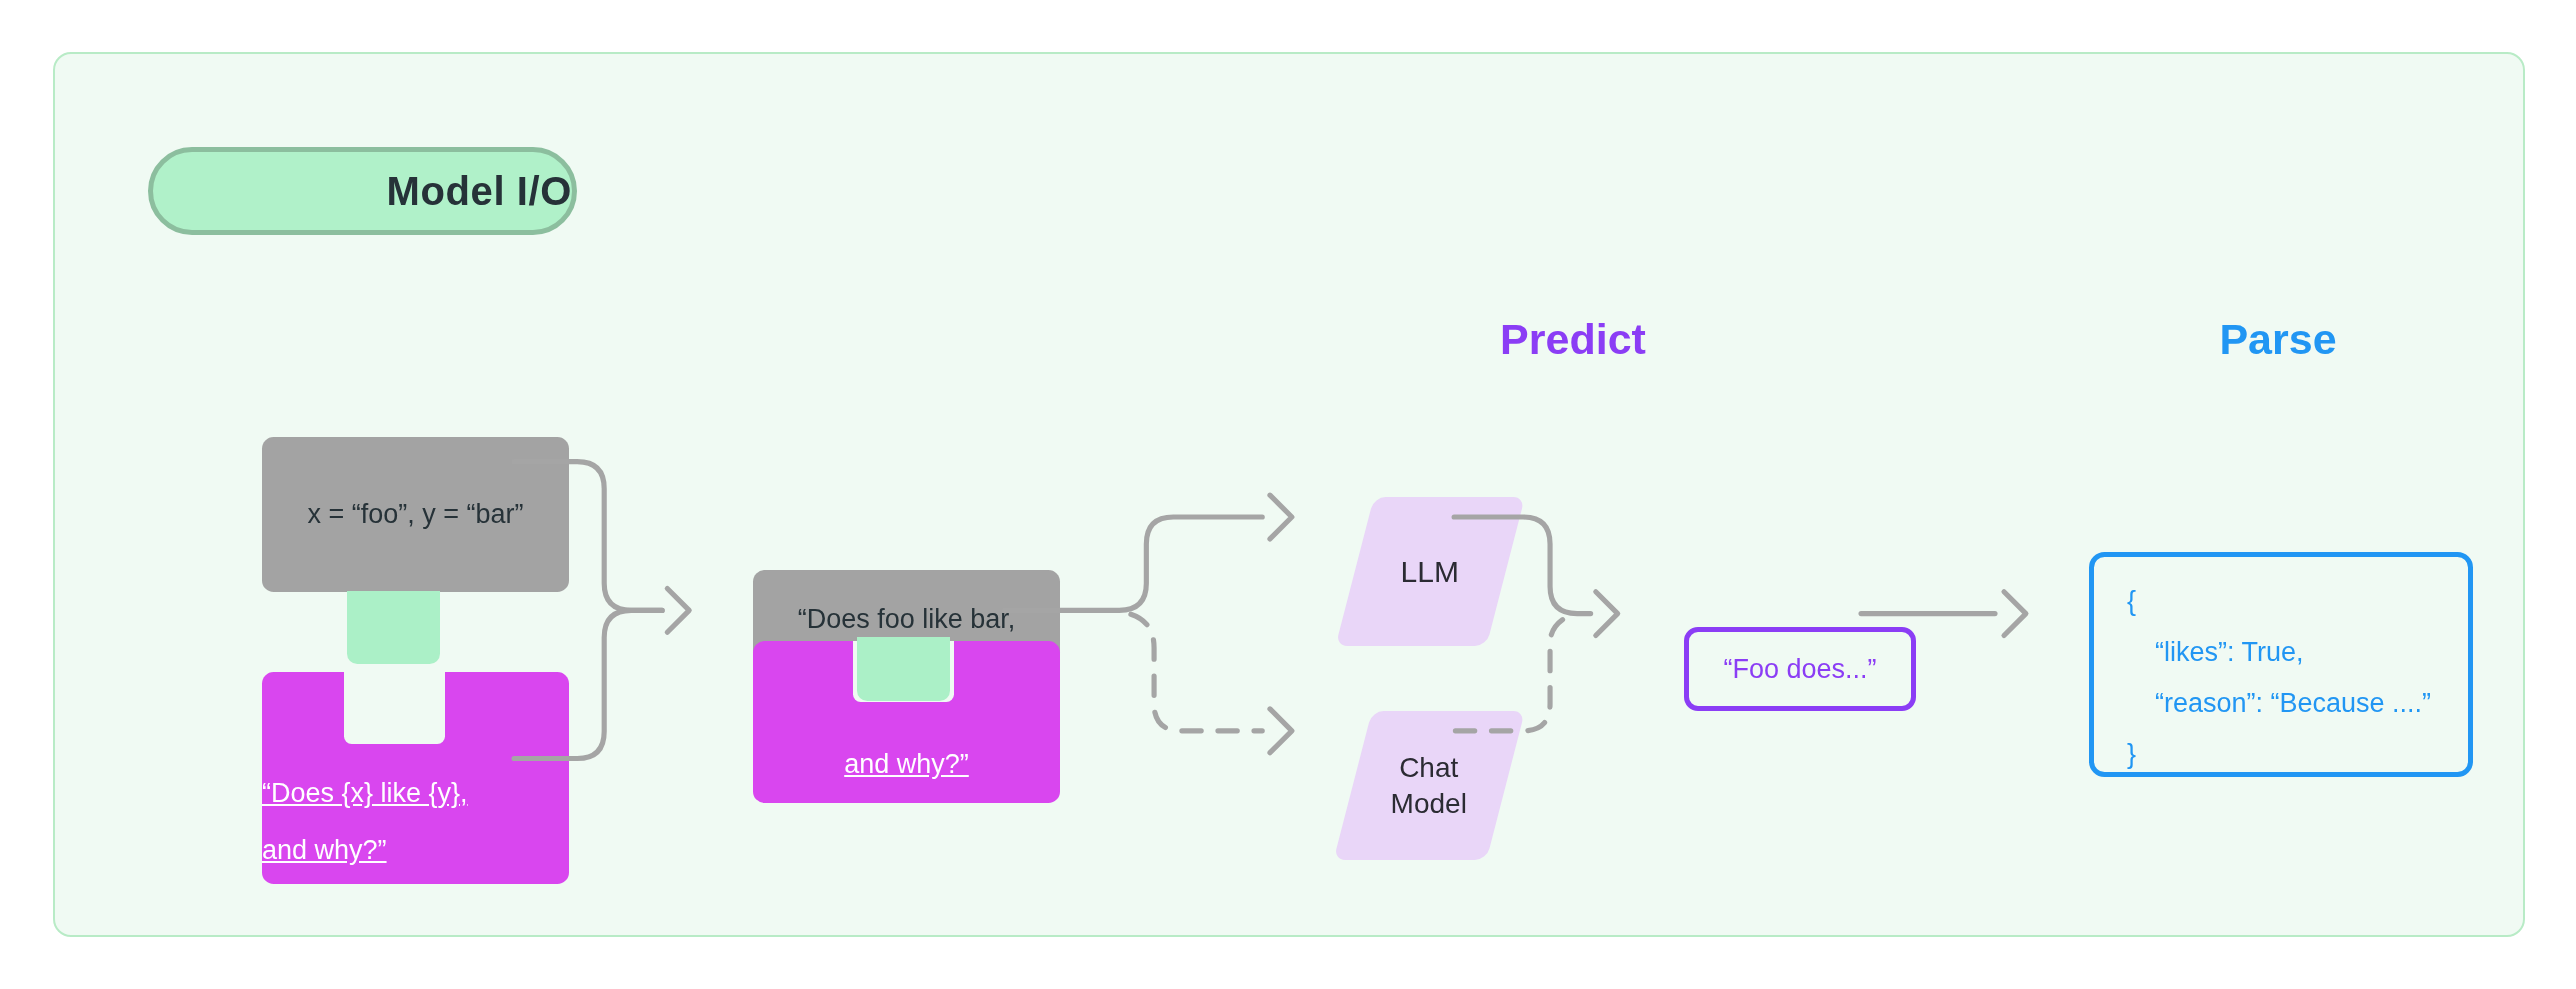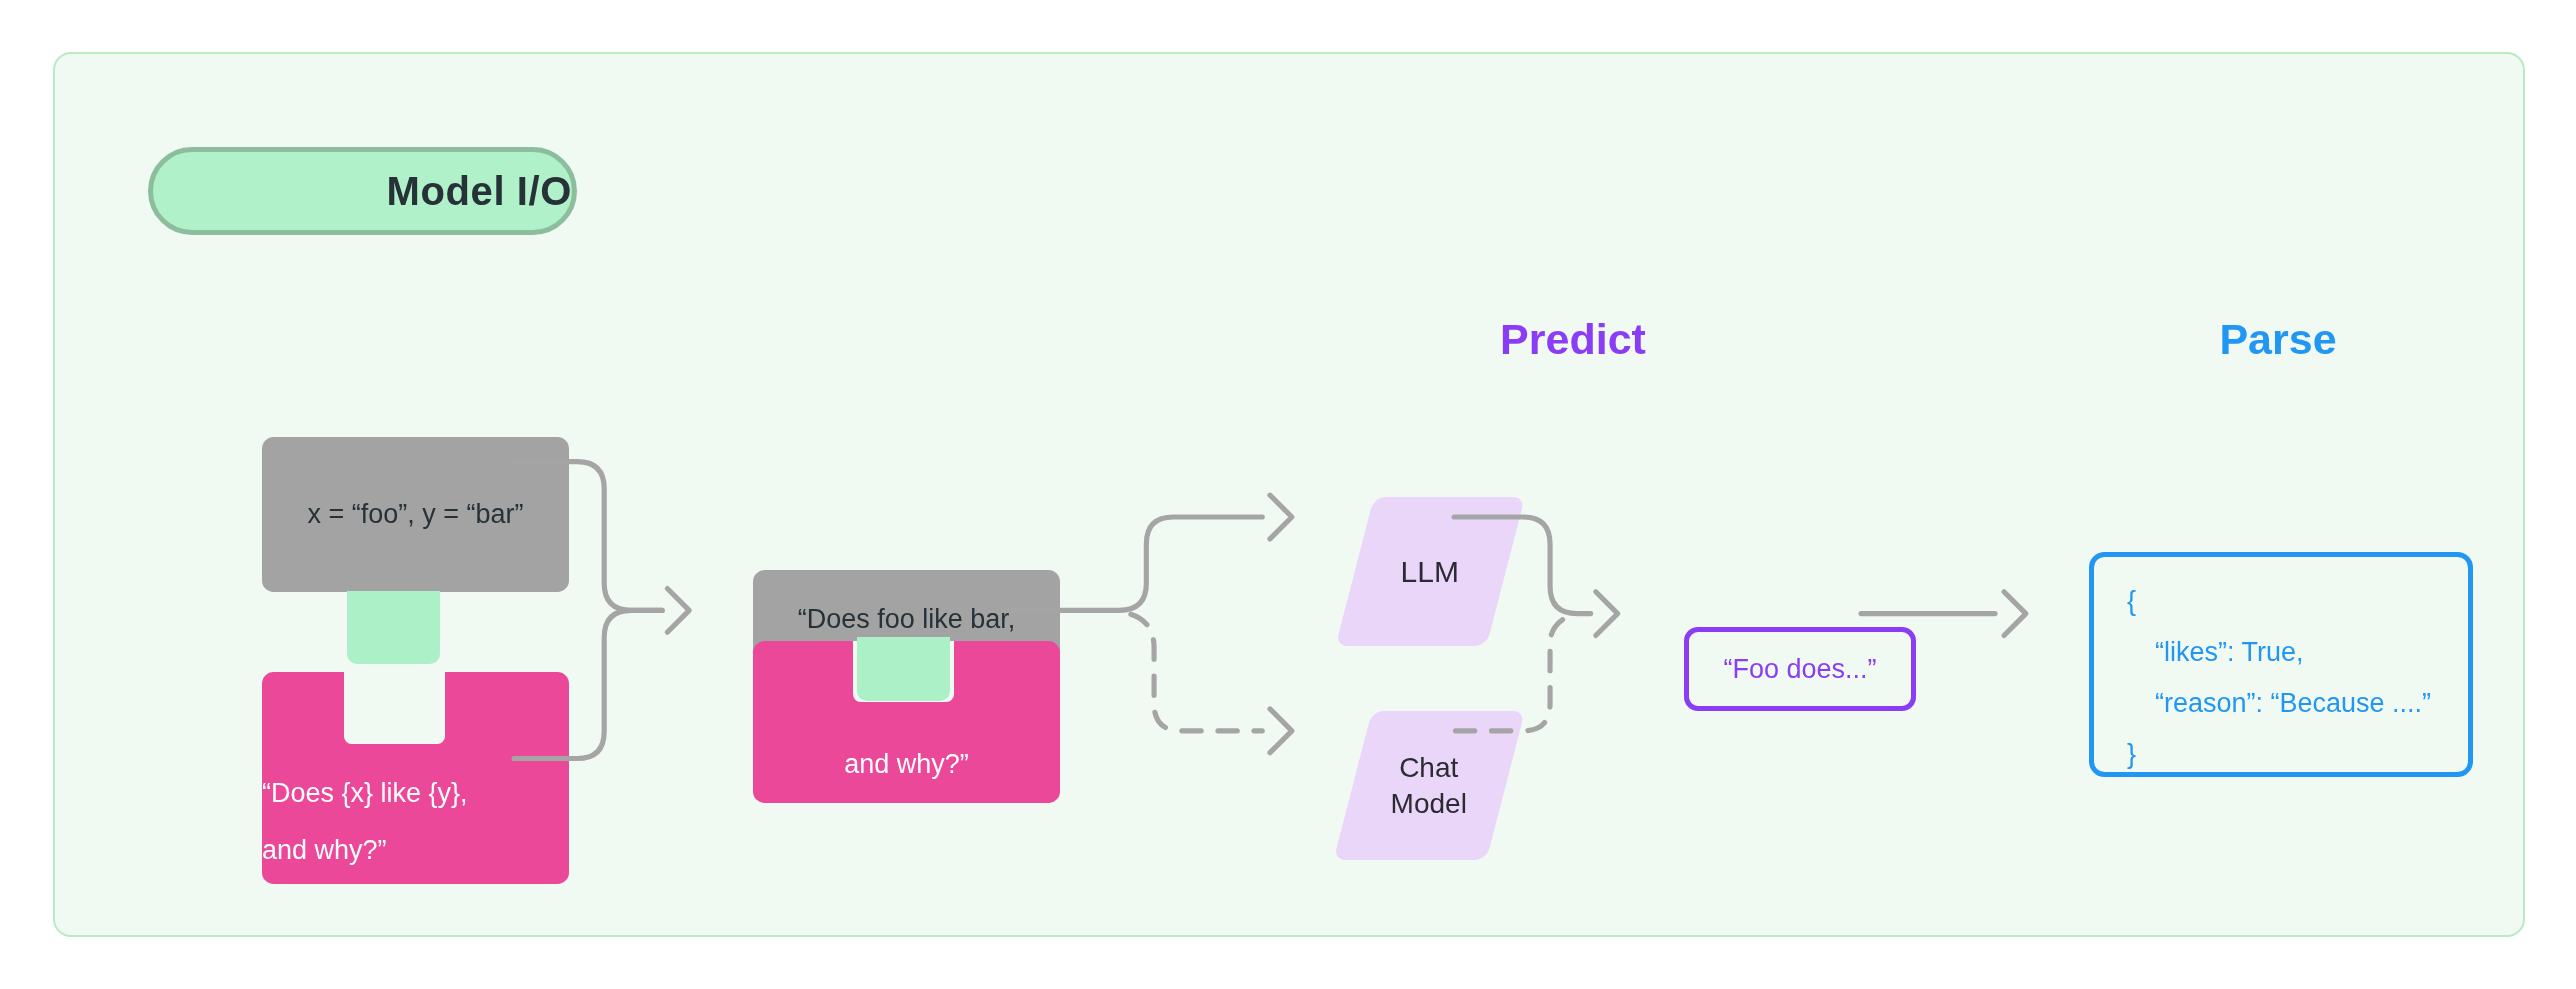--- a/index.html
+++ b/index.html
@@ -21,21 +21,21 @@
     position:absolute;top:261px;width:270px;text-align:center;
     font-size:43px;font-weight:700;
   }
   .head-format{left:473px;color:#1da55f;}
   .head-predict{left:1383px;color:#8b3df5;}
   .head-parse{left:2088px;color:#2196f3;}
 
   .node{position:absolute;box-sizing:border-box;border-radius:11.6px;}
   .node-text{font-size:27px;line-height:1.0;}
   .light-green{background:#a3a3a3;color:#263238;}
-  .dark-green{background:#ec4899;color:#ffffff;}
+  .dark-green{background:#d946ef;color:#ffffff;text-decoration:underline;}
 
   .inputs-box{left:207px;top:383px;width:307px;height:155px;display:flex;align-items:center;justify-content:center;}
   .tab1{position:absolute;left:292px;top:537px;width:93px;height:73px;background:#abf0c7;border-radius:0 0 10.3px 10.3px;z-index:3;}
   .template-box{left:207px;top:618px;width:307px;height:212px;}
   .template-box .lines{padding-top:93px;line-height:57px;font-size:27px;}
   .notch1{position:absolute;left:289px;top:618px;width:101px;height:72px;background:#f0faf3;border-radius:0 0 7.7px 7.7px;z-index:2;}
 
   .prompt-top{left:698px;top:485px;width:307px;height:99px;display:flex;align-items:center;justify-content:center;z-index:1;margin-top:31px;}
   .tab2{position:absolute;left:802px;top:583px;width:93px;height:64px;background:#abf0c7;border-radius:0 0 10.3px 10.3px;z-index:3;}
   .prompt-bottom{left:698px;top:587px;width:307px;height:162px;text-align:center;z-index:1;}

